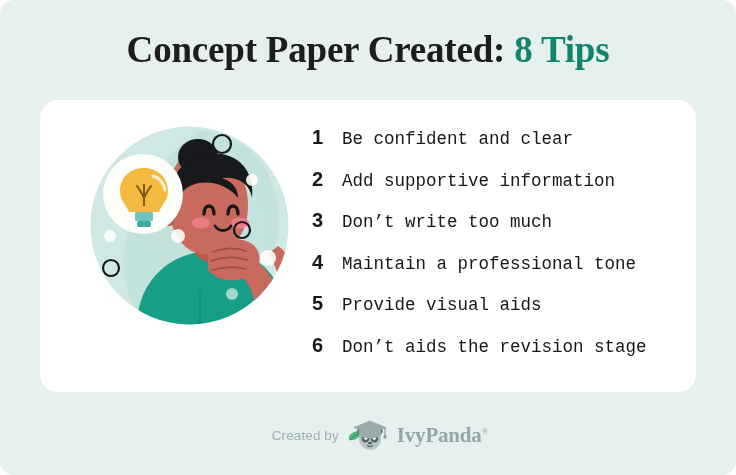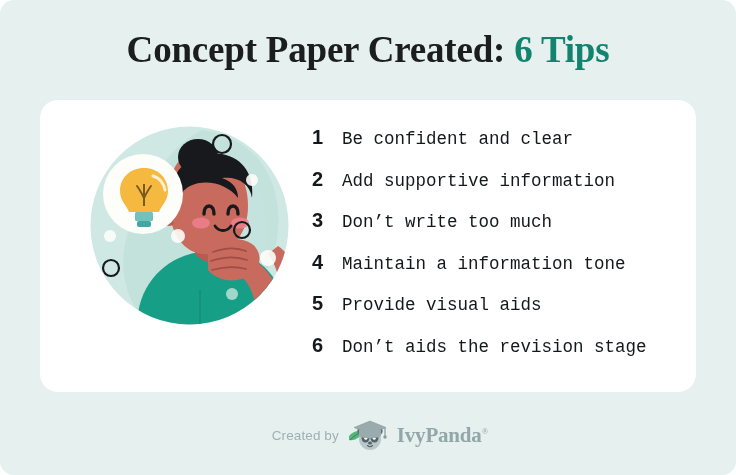--- a/index.html
+++ b/index.html
@@ -124,21 +124,21 @@
     line-height: 0;
   }
 </style>
 </head>
 <body>
 
 <div class="poster">
 
   <div class="title">
     <span>Concept Paper Created:</span>
-    <span class="accent">6 Tips</span>
+    <span class="accent">8 Tips</span>
   </div>
 
   <div class="card">
 
     <div class="illustration">
       <svg width="215" height="215" viewBox="0 0 215 215">
         <defs>
           <clipPath id="circClip">
             <circle cx="107.5" cy="107.5" r="99"></circle>
           </clipPath>
@@ -220,21 +220,21 @@
         <span class="tip-text">Add supportive information</span>
       </div>
 
       <div class="tip-row">
         <span class="tip-num">3</span>
         <span class="tip-text">Don’t write too much</span>
       </div>
 
       <div class="tip-row">
         <span class="tip-num">4</span>
-        <span class="tip-text">Maintain a information tone</span>
+        <span class="tip-text">Maintain a professional tone</span>
       </div>
 
       <div class="tip-row">
         <span class="tip-num">5</span>
         <span class="tip-text">Provide visual aids</span>
       </div>
 
       <div class="tip-row">
         <span class="tip-num">6</span>
         <span class="tip-text">Don’t aids the revision stage</span>

